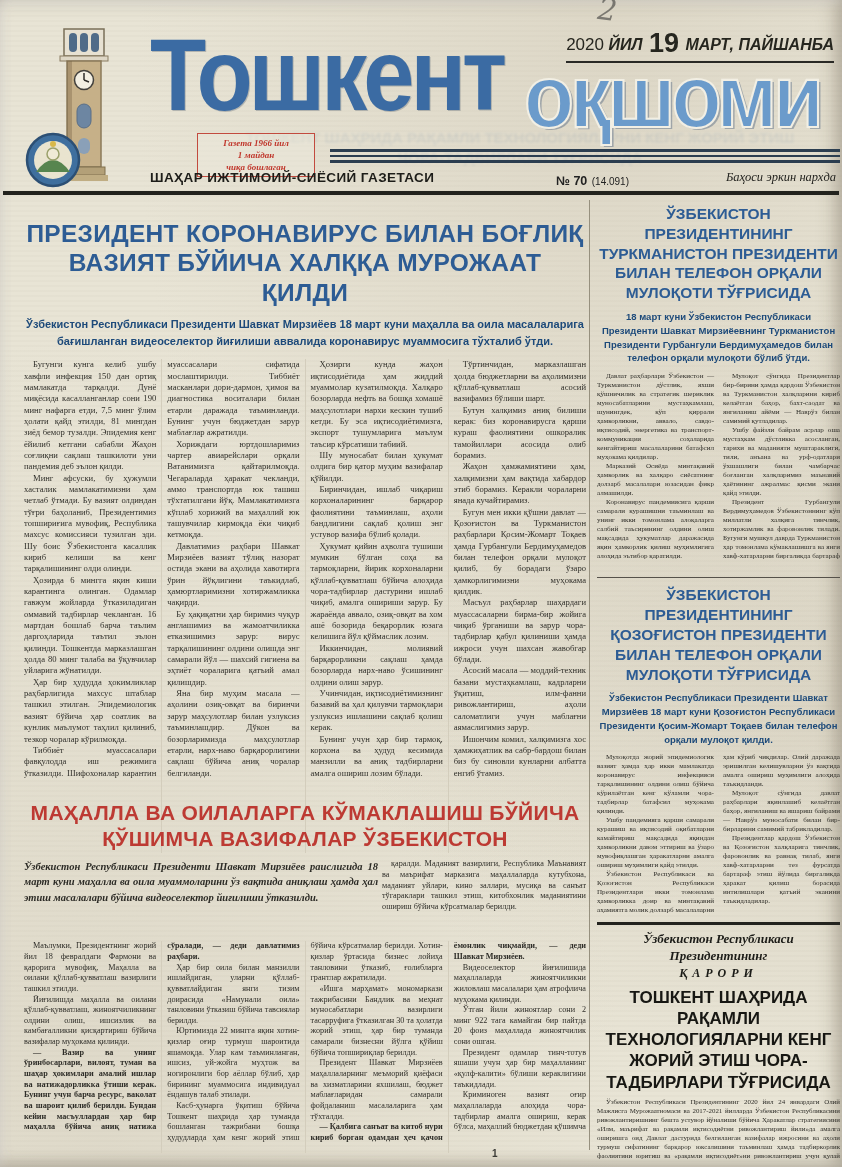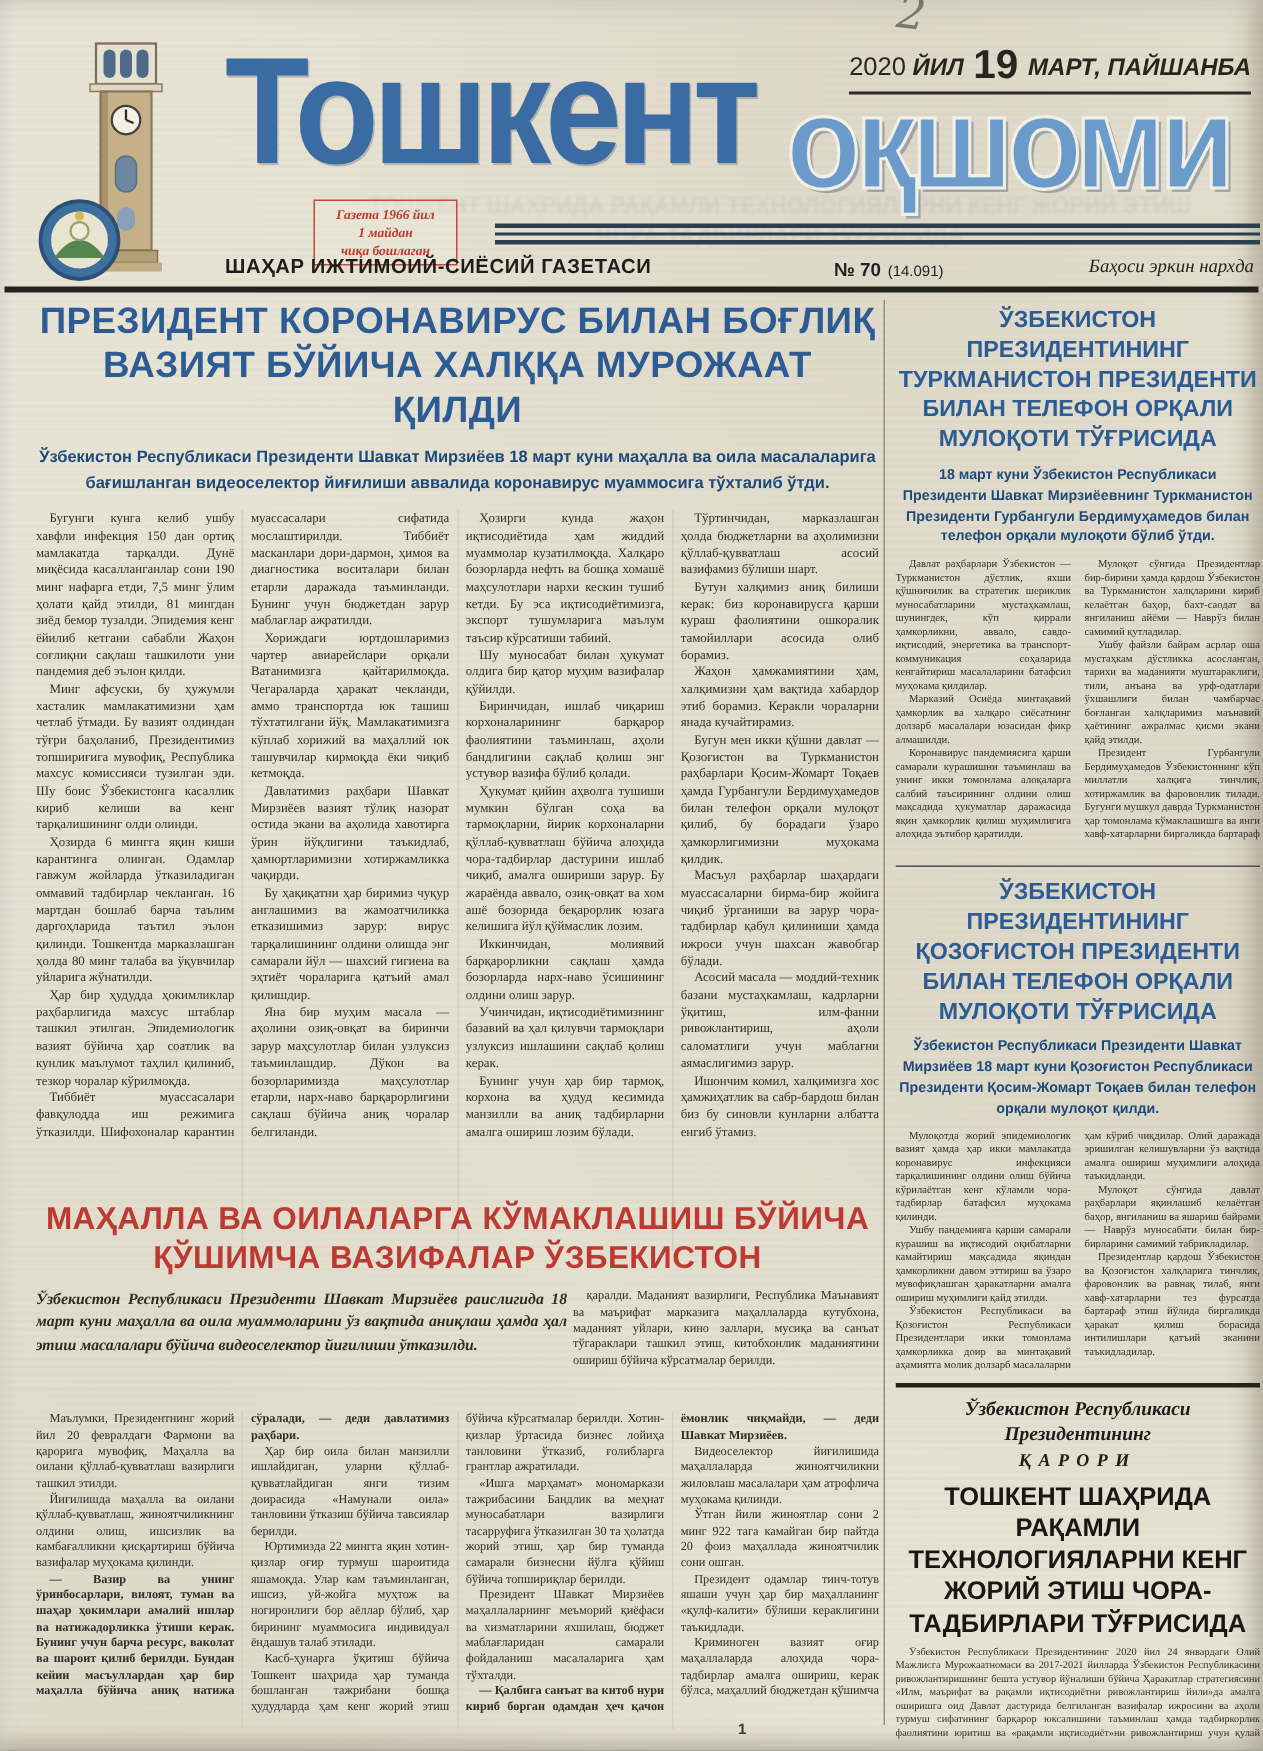--- a/index.html
+++ b/index.html
@@ -18,34 +18,34 @@
   
   .pen-mark{position:absolute;left:598px;top:-8px;font:italic 400 30px "DejaVu Serif",serif;color:#3c3c3a;opacity:.6;transform:rotate(7deg);}
   .tower{position:absolute;left:24px;top:20px;width:120px;height:172px;}
   .ghost-text{position:absolute;left:235px;top:128px;width:570px;text-align:center;font:700 15px/1.3 "Liberation Sans",sans-serif;color:#2d5c94;opacity:.08;filter:blur(1.2px);pointer-events:none;}
   .mast1{position:absolute;left:150px;top:24px;font:700 92px/1 "Liberation Sans",sans-serif;letter-spacing:-4px;color:#3b6ba3;transform:scaleY(1.1);transform-origin:top left;text-shadow:1px 1px 0 rgba(30,50,80,.25);z-index:3;}
   .mast2{position:absolute;left:524px;top:52px;font:700 82px/1 "Liberation Sans",sans-serif;letter-spacing:-4px;color:#6b9bcb;-webkit-text-stroke:2px #f2efe4;text-shadow:2.5px 2.5px 0 rgba(40,70,110,.35);transform:scaleY(1.08);transform-origin:top left;z-index:3;}
   .date-line{position:absolute;right:8px;top:28px;border-bottom:2.5px solid #2a2a26;padding-bottom:2px;color:#26261f;font-family:"Liberation Sans",sans-serif;white-space:nowrap;z-index:4;}
   .date-line .y{font-weight:400;font-size:17px;}
   .date-line .w{font-weight:700;font-size:16px;font-style:italic;}
   .date-line .d{font-weight:700;font-size:27px;vertical-align:-2px;padding:0 2px;}
-  .founded-box{position:absolute;left:209px;top:133px;width:96px;border:1.5px solid #c24a3e;padding:3px 2px;text-align:center;font:italic 700 9px/1.35 "Liberation Serif",serif;color:#c0372c;z-index:4;background:rgba(238,234,222,.4);}
+  .founded-box{position:absolute;left:197px;top:133px;width:118px;border:1.5px solid #c24a3e;padding:3px 2px;text-align:center;font:italic 700 9px/1.35 "Liberation Serif",serif;color:#c0372c;z-index:4;background:rgba(238,234,222,.4);}
   .triple-lines{position:absolute;left:330px;right:2px;top:149px;z-index:1;}
   .triple-lines div{height:2.5px;background:#2c3e50;margin-bottom:3px;}
   .tagline{position:absolute;left:150px;top:170px;font:700 13.5px "Liberation Sans",sans-serif;letter-spacing:.4px;color:#1d1d19;z-index:4;}
   .issue-no{position:absolute;left:556px;top:171px;font-family:"Liberation Sans",sans-serif;color:#222;z-index:4;}
   .issue-no .n{font-weight:700;font-size:12.5px;}
   .issue-no .x{font-size:10px;}
   .price{position:absolute;right:6px;top:170px;font:italic 400 12.5px "Liberation Serif",serif;color:#23231f;z-index:4;}
   .header-rule{position:absolute;left:3px;right:3px;top:191px;height:4px;background:#23231e;}
   
   .newsbody p{margin:0;text-indent:9px;}
   .newsbody p.b{font-weight:700;}
   
-  .main-art{position:absolute;left:24px;top:200px;width:562px;}
+  .main-art{position:absolute;left:24px;top:219px;width:562px;}
   .main-headline{font:700 24.5px/1.2 "Liberation Sans",sans-serif;color:#2d5c94;text-align:center;letter-spacing:.3px;}
   .main-lede{margin-top:9px;font:700 11px/1.5 "Liberation Sans",sans-serif;color:#1d4a7a;text-align:center;}
   .main-body{margin-top:10px;height:494px;overflow:hidden;column-count:4;column-gap:11px;column-rule:1px solid #d3cdbc;font:400 8.6px/1.32 "Liberation Serif",serif;text-align:justify;}
   
   .mah-art{position:absolute;left:24px;top:800px;width:562px;}
   .mah-headline{font:700 21px/1.22 "Liberation Sans",sans-serif;color:#bd3a33;text-align:center;letter-spacing:.3px;}
   .mah-toprow{display:flex;gap:4px;margin-top:8px;height:76px;overflow:hidden;}
   .mah-lede{width:63%;font:italic 700 10.5px/1.45 "Liberation Serif",serif;color:#2c2b26;text-align:justify;}
   .mah-side{flex:1;font:400 8.2px/1.3 "Liberation Serif",serif;text-align:justify;}
   .mah-body{margin-top:6px;height:212px;overflow:hidden;column-count:4;column-gap:11px;column-rule:1px solid #d3cdbc;font:400 8.2px/1.3 "Liberation Serif",serif;text-align:justify;}
@@ -162,21 +162,21 @@
       <div>МАҲАЛЛА ВА ОИЛАЛАРГА КЎМАКЛАШИШ БЎЙИЧА</div>
       <div>ҚЎШИМЧА ВАЗИФАЛАР ЎЗБЕКИСТОН</div>
     </div>
     <div class="mah-toprow">
       <div class="mah-lede">Ўзбекистон Республикаси Президенти Шавкат Мирзиёев раислигида 18 март куни маҳалла ва оила муаммоларини ўз вақтида аниқлаш ҳамда ҳал этиш масалалари бўйича видеоселектор йиғилиши ўтказилди.</div>
       <div class="mah-side newsbody">
           <p>қаралди. Маданият вазирлиги, Республика Маънавият ва маърифат марказига маҳаллаларда кутубхона, маданият уйлари, кино заллари, мусиқа ва санъат тўгараклари ташкил этиш, китобхонлик маданиятини ошириш бўйича кўрсатмалар берилди.</p>
         </div>
     </div>
     <div class="mah-body newsbody">
-        <p>Маълумки, Президентнинг жорий йил 20 февралдаги Фармони ва қарорига мувофиқ, Маҳалла ва оилани қўллаб-қувватлаш вазирлиги ташкил этилди.</p>
+        <p>Маълумки, Президентнинг жорий йил 18 февралдаги Фармони ва қарорига мувофиқ, Маҳалла ва оилани қўллаб-қувватлаш вазирлиги ташкил этилди.</p>
         <p>Йиғилишда маҳалла ва оилани қўллаб-қувватлаш, жиноятчиликнинг олдини олиш, ишсизлик ва камбағалликни қисқартириш бўйича вазифалар муҳокама қилинди.</p>
         <p class="b">— Вазир ва унинг ўринбосарлари, вилоят, туман ва шаҳар ҳокимлари амалий ишлар ва натижадорликка ўтиши керак. Бунинг учун барча ресурс, ваколат ва шароит қилиб берилди. Бундан кейин масъуллардан ҳар бир маҳалла бўйича аниқ натижа сўралади, — деди давлатимиз раҳбари.</p>
         <p>Ҳар бир оила билан манзилли ишлайдиган, уларни қўллаб-қувватлайдиган янги тизим доирасида «Намунали оила» танловини ўтказиш бўйича тавсиялар берилди.</p>
         <p>Юртимизда 22 мингга яқин хотин-қизлар оғир турмуш шароитида яшамоқда. Улар кам таъминланган, ишсиз, уй-жойга муҳтож ва ногиронлиги бор аёллар бўлиб, ҳар бирининг муаммосига индивидуал ёндашув талаб этилади.</p>
         <p>Касб-ҳунарга ўқитиш бўйича Тошкент шаҳрида ҳар туманда бошланган тажрибани бошқа ҳудудларда ҳам кенг жорий этиш бўйича кўрсатмалар берилди. Хотин-қизлар ўртасида бизнес лойиҳа танловини ўтказиб, ғолибларга грантлар ажратилади.</p>
         <p>«Ишга марҳамат» мономаркази тажрибасини Бандлик ва меҳнат муносабатлари вазирлиги тасарруфига ўтказилган 30 та ҳолатда жорий этиш, ҳар бир туманда самарали бизнесни йўлга қўйиш бўйича топшириқлар берилди.</p>
         <p>Президент Шавкат Мирзиёев маҳаллаларнинг меъморий қиёфаси ва хизматларини яхшилаш, бюджет маблағларидан самарали фойдаланиш масалаларига ҳам тўхталди.</p>
         <p class="b">— Қалбига санъат ва китоб нури кириб борган одамдан ҳеч қачон ёмонлик чиқмайди, — деди Шавкат Мирзиёев.</p>
         <p>Видеоселектор йиғилишида маҳаллаларда жиноятчиликни жиловлаш масалалари ҳам атрофлича муҳокама қилинди.</p>
         <p>Ўтган йили жиноятлар сони 2 минг 922 тага камайган бир пайтда 20 фоиз маҳаллада жиноятчилик сони ошган.</p>

